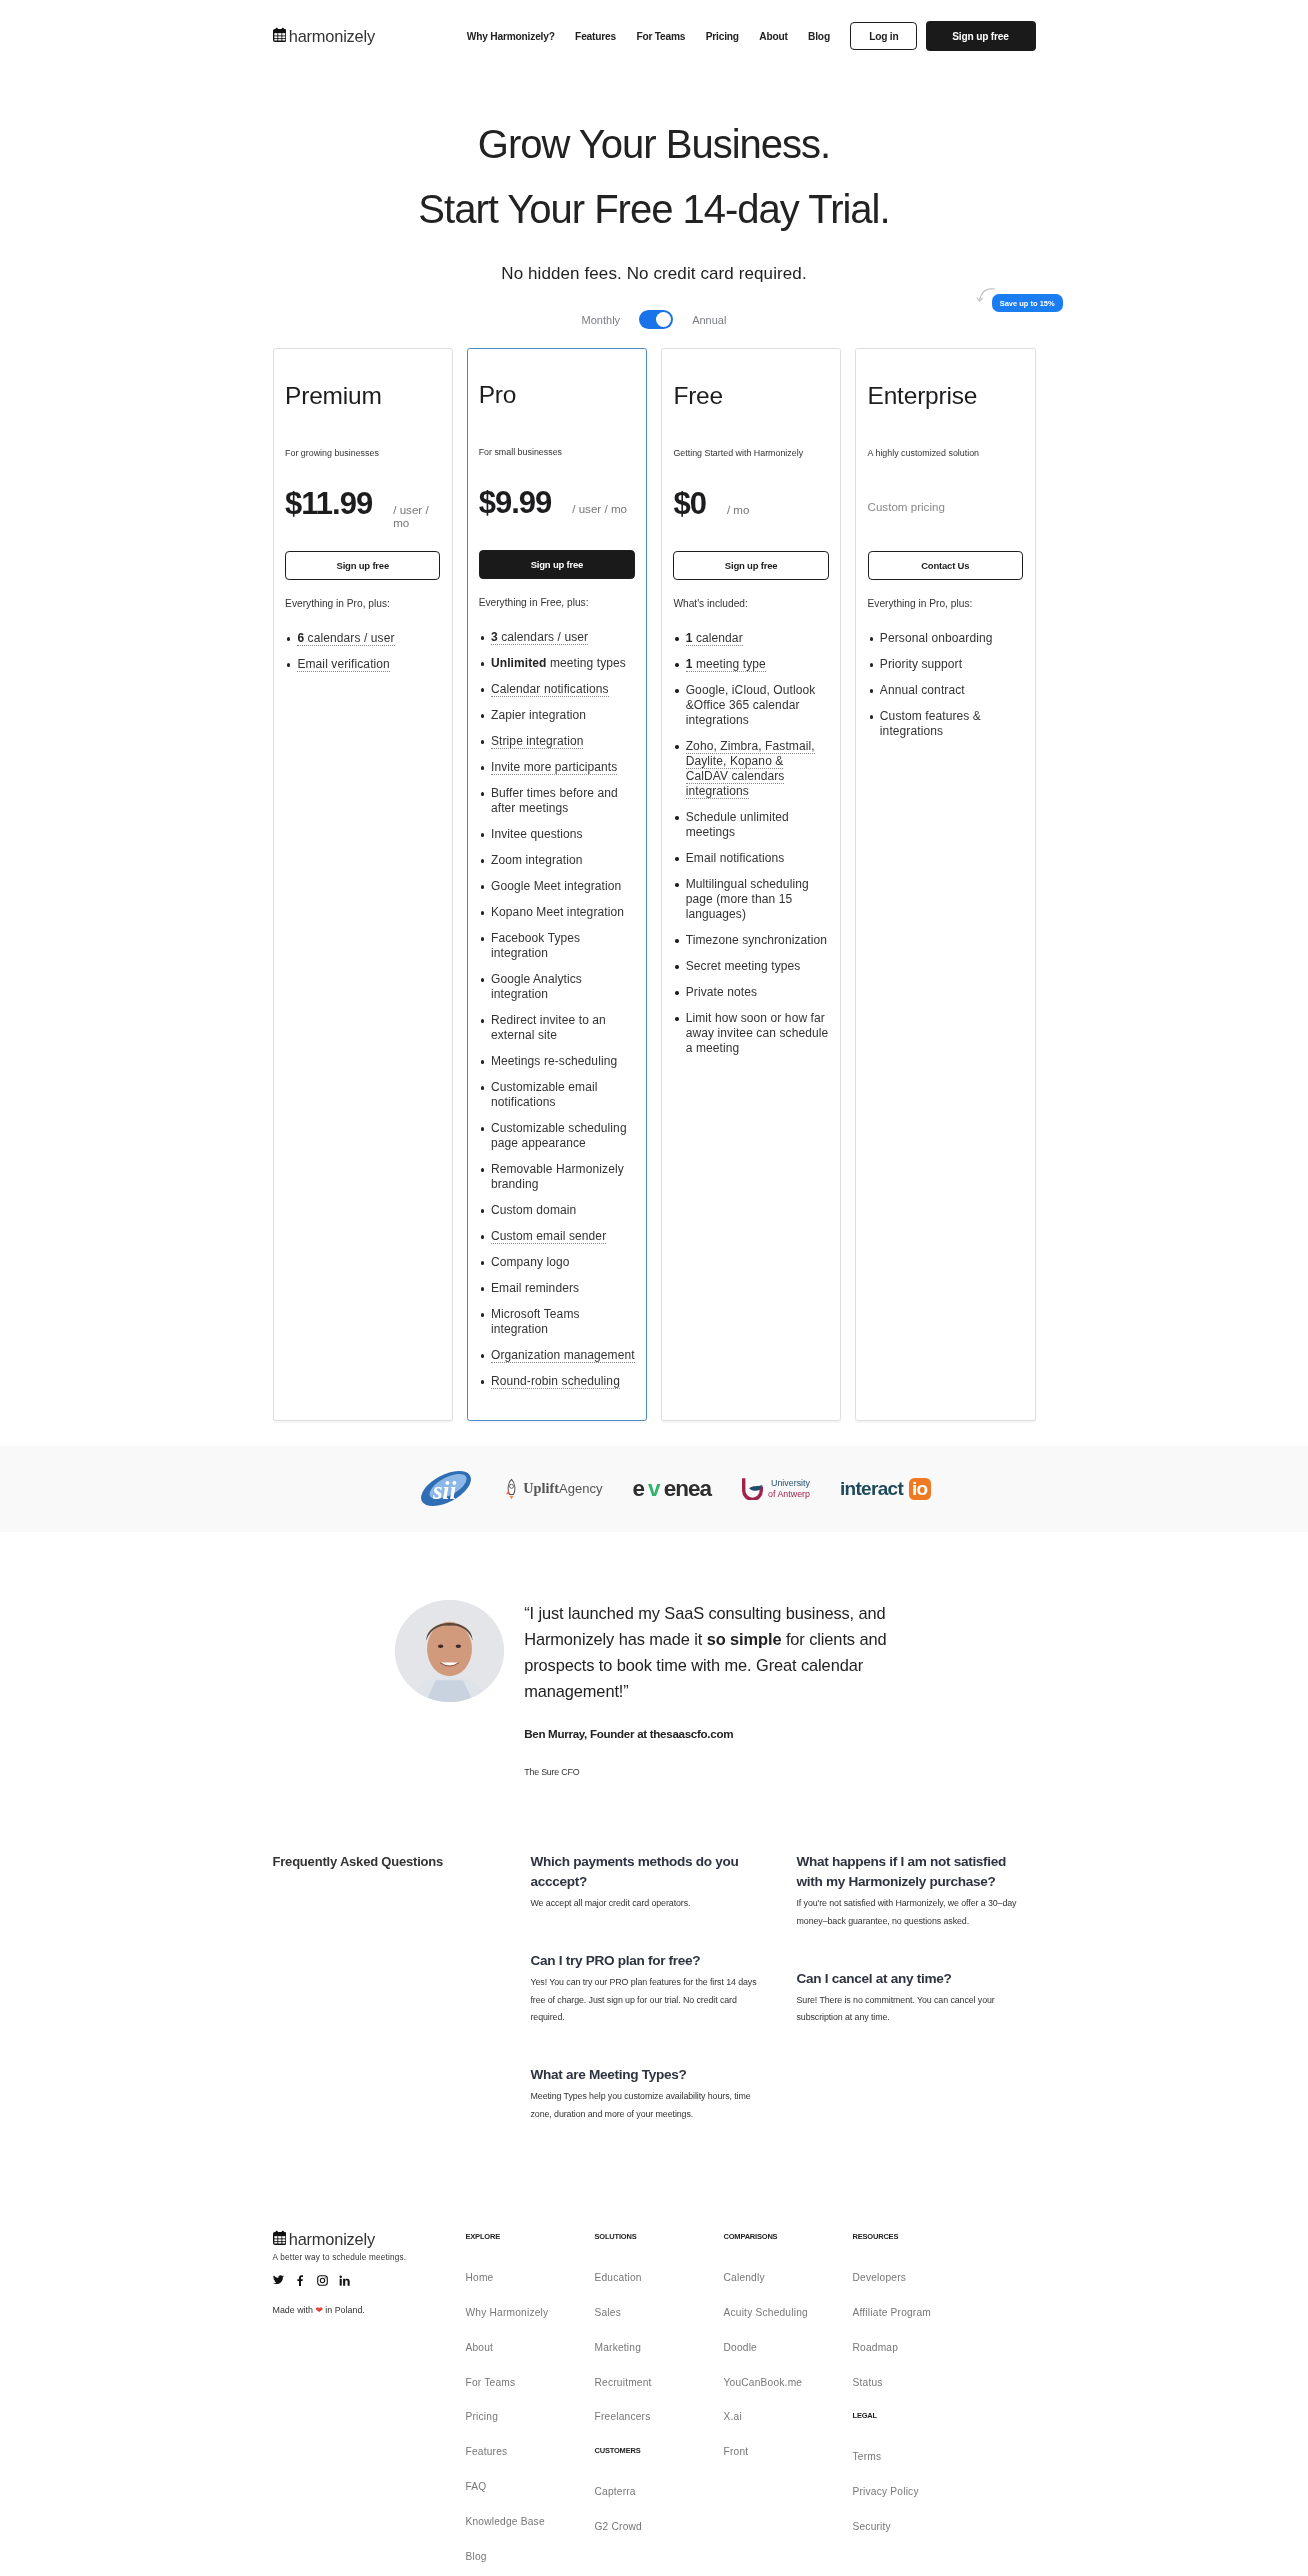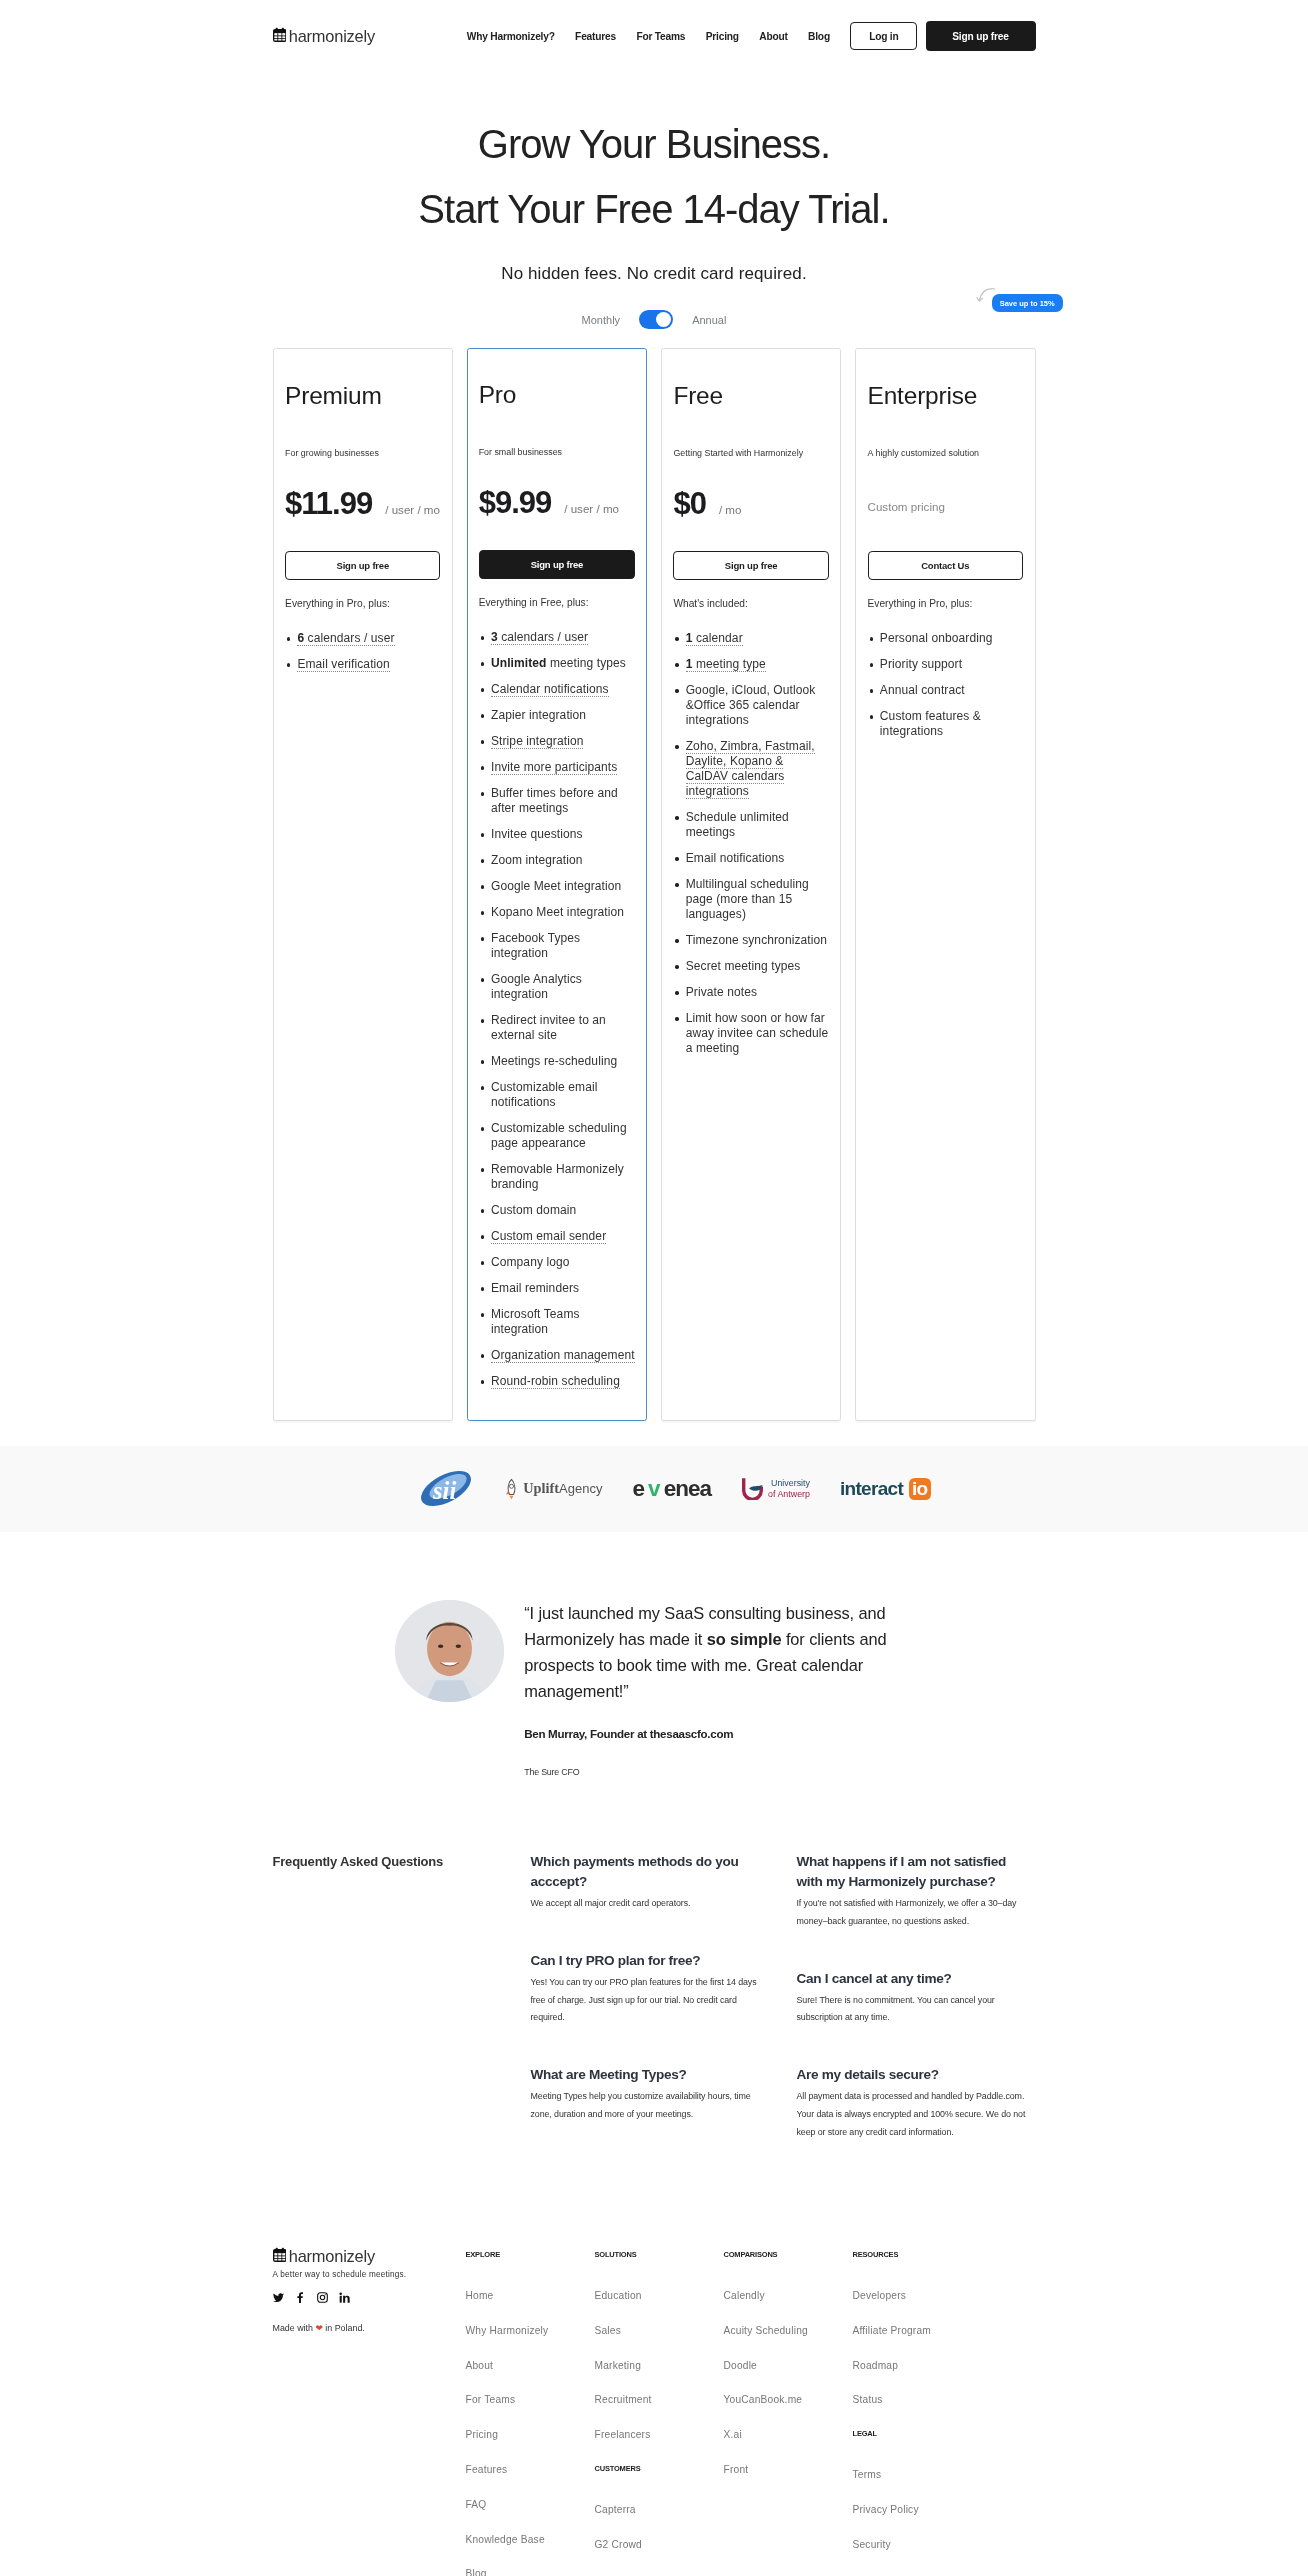--- a/index.html
+++ b/index.html
@@ -26,21 +26,21 @@
   .toggle::after { content: ""; position: absolute; right: 2px; top: 2px; width: 15px; height: 15px; border-radius: 50%; background: #fff; }
   .badge { position: absolute; left: 719px; top: -12.3px; background: #1a7ef2; color: #fff; font-size: 7.5px; font-weight: 700; padding: 4.8px 8.2px; border-radius: 7px; white-space: nowrap; }
   .arrow { position: absolute; left: 703px; top: -19px; }
 
   
   .cards { display: flex; gap: 13.6px; margin-top: 15px; align-items: stretch; }
   .card { width: 181px; min-height: 1022px; border: 0.7px solid #ddd; border-radius: 2.7px; padding: 33px 11.6px 20.4px 11.6px; background: #fff; box-shadow: 0 1.4px 0.7px rgba(0,0,0,0.04); }
   .card.highlight { border: 1.4px solid #4e8bc2; padding: 32px 11px 20px 11px; }
   .plan-name { font-size: 24.5px; font-weight: 400; letter-spacing: -0.2px; color: #1d1d1f; height: 41px; }
   .plan-desc { margin-top: 25px; font-size: 8.9px; color: #333; height: 38px; }
-  .price-row { display: flex; align-items: baseline; gap: 13px; height: 48px; }
+  .price-row { display: flex; align-items: baseline; gap: 21px; height: 48px; }
   .price { font-size: 31px; font-weight: 700; letter-spacing: -1px; color: #1d1d1f; }
   .price-unit { font-size: 11.6px; color: #777; }
   .price-custom { font-size: 11.6px; color: #888; padding-top: 13.6px; }
   .plan-btn { margin-top: 17px; width: 100%; height: 29px; border: 1.4px solid #1d1d1f; border-radius: 4.1px; background: #fff; font-size: 9.5px; font-weight: 700; color: #1d1d1f; font-family: "Liberation Sans", sans-serif; letter-spacing: -0.2px; }
   .plan-btn.dark { background: #1a1a1a; color: #fff; }
   .includes { margin-top: 17.7px; font-size: 10.2px; color: #333; }
   .features { list-style: none; margin-top: 22.5px; }
   .features li { position: relative; padding-left: 12.3px; font-size: 12px; color: #333; line-height: 15px; margin-bottom: 11px; letter-spacing: 0.1px; }
   .features li::before { content: ""; position: absolute; left: 2px; top: 6.1px; width: 3.4px; height: 3.4px; border-radius: 50%; background: #222; }
   .features li .dotted { border-bottom: 0.7px dotted #888; }
@@ -301,24 +301,20 @@
           </div>
         </div>
       <div class="faq-col">
           <div class="faq-item">
             <h4 class="faq-q">What happens if I am not satisfied with my Harmonizely purchase?</h4>
             <p class="faq-a">If you're not satisfied with Harmonizely, we offer a 30–day money–back guarantee, no questions asked.</p>
           </div>
           <div class="faq-item">
             <h4 class="faq-q">Can I cancel at any time?</h4>
             <p class="faq-a">Sure! There is no commitment. You can cancel your subscription at any time.</p>
-          </div>
-          <div class="faq-item">
-            <h4 class="faq-q">Are my details secure?</h4>
-            <p class="faq-a">All payment data is processed and handled by Paddle.com. Your data is always encrypted and 100% secure. We do not keep or store any credit card information.</p>
           </div>
         </div>
     </div>
   </section>
 
   <footer class="footer">
     <div class="footer-brand">
       <a class="logo">
         <span>
           <svg viewBox="0 0 20 22" width="13.6" height="15">

